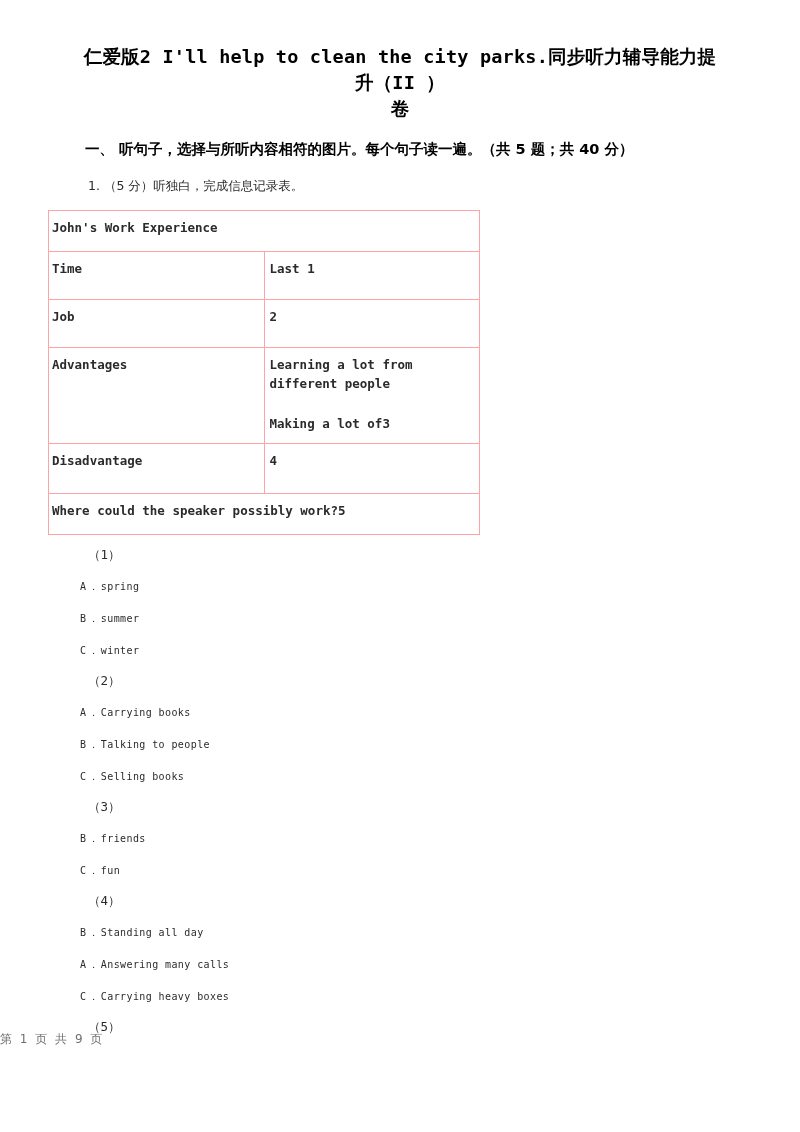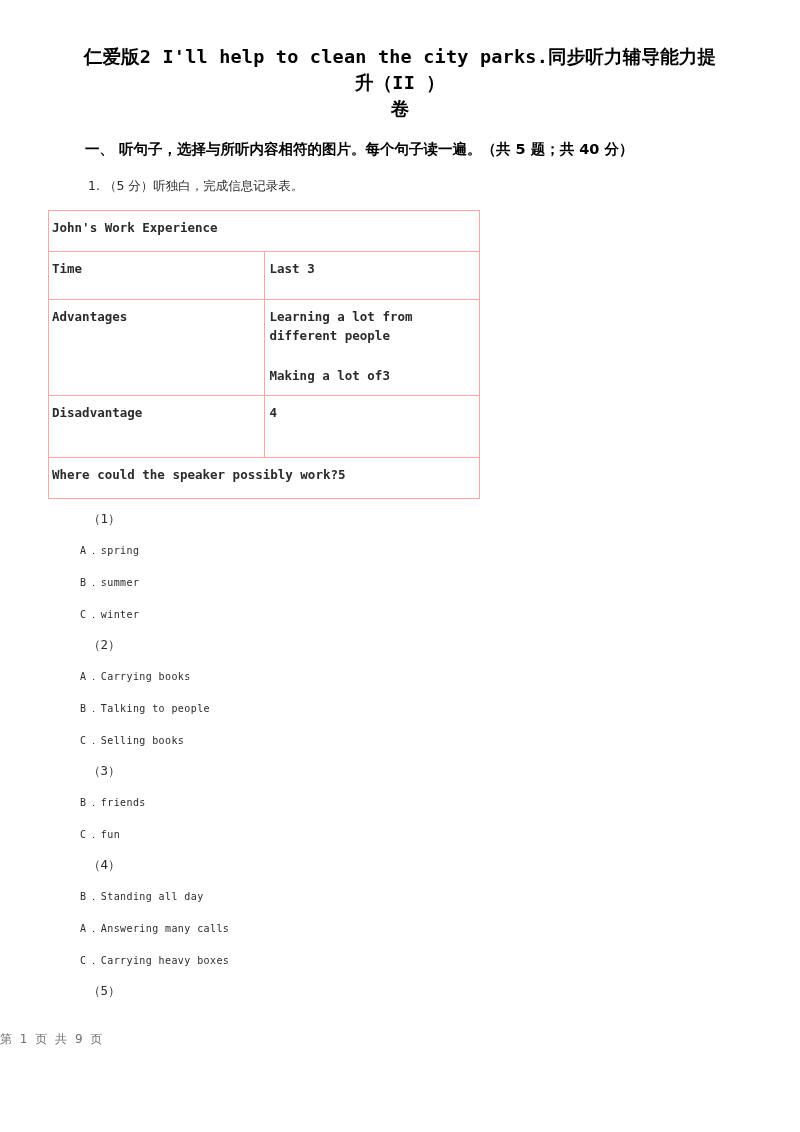--- a/index.html
+++ b/index.html
@@ -102,21 +102,21 @@
   }
   table.info-table tr.adv-row .adv-line1 {
     display: block;
     margin-bottom: 21px;
   }
   table.info-table tr.adv-row .adv-line2 {
     display: block;
   }
   table.info-table tr.dis-row td {
     height: 26px;
-    padding-bottom: 28px;
+    padding-bottom: 16px;
     margin-left: 12px;
   }
   table.info-table tr.span-row td {
     padding-bottom: 14px;
   }
 
   
   .subq {
     margin: 0;
     padding: 13px 0 0 88px;
@@ -171,21 +171,25 @@
   <p class="question-stem">1.  （5 分）听独白，完成信息记录表。</p>
 
   <div class="table-wrap">
     <table class="info-table">
       <tbody>
         <tr class="header-row">
           <td colspan="2">John's Work Experience</td>
         </tr>
         <tr class="time-row">
           <td class="label-col">Time</td>
-          <td class="value-col">Last 3</td>
+          <td class="value-col">Last 1</td>
+        </tr>
+        <tr class="job-row">
+          <td class="label-col">Job</td>
+          <td class="value-col">2</td>
         </tr>
         <tr class="adv-row">
           <td class="label-col">Advantages</td>
           <td class="value-col">
             <span class="adv-line1">Learning a lot from different people</span>
             <span class="adv-line2">Making a lot of3</span>
           </td>
         </tr>
         <tr class="dis-row">
           <td class="label-col">Disadvantage</td>

